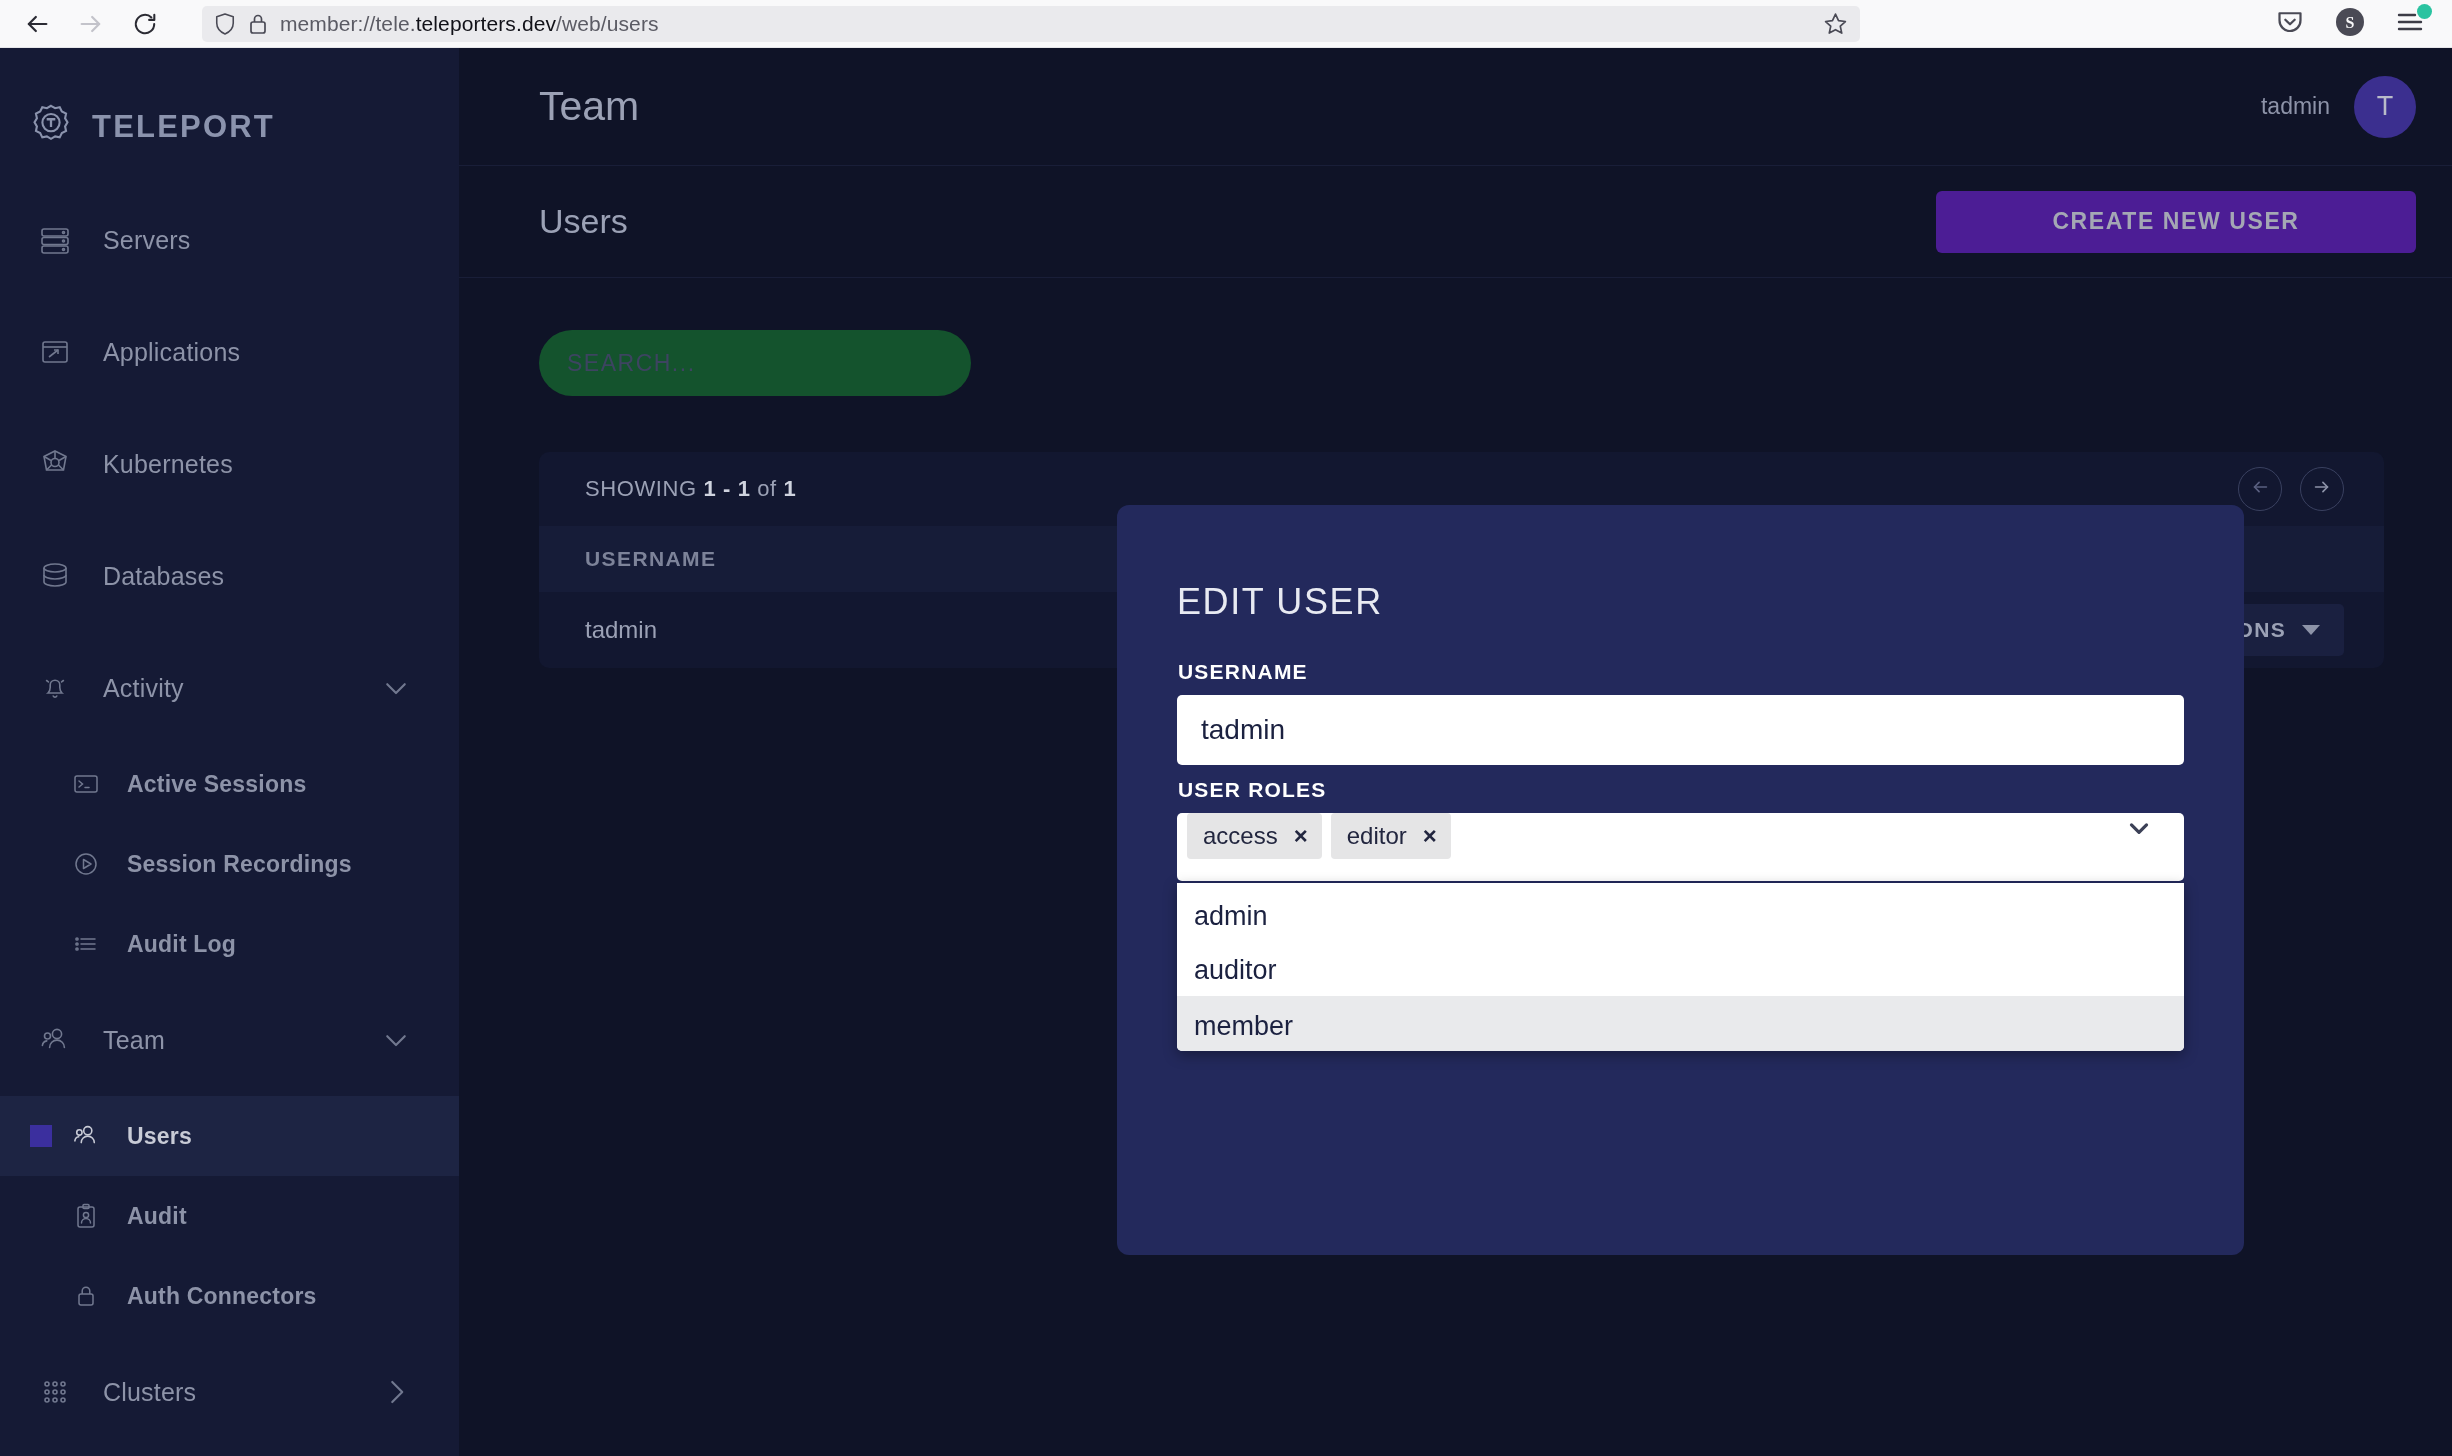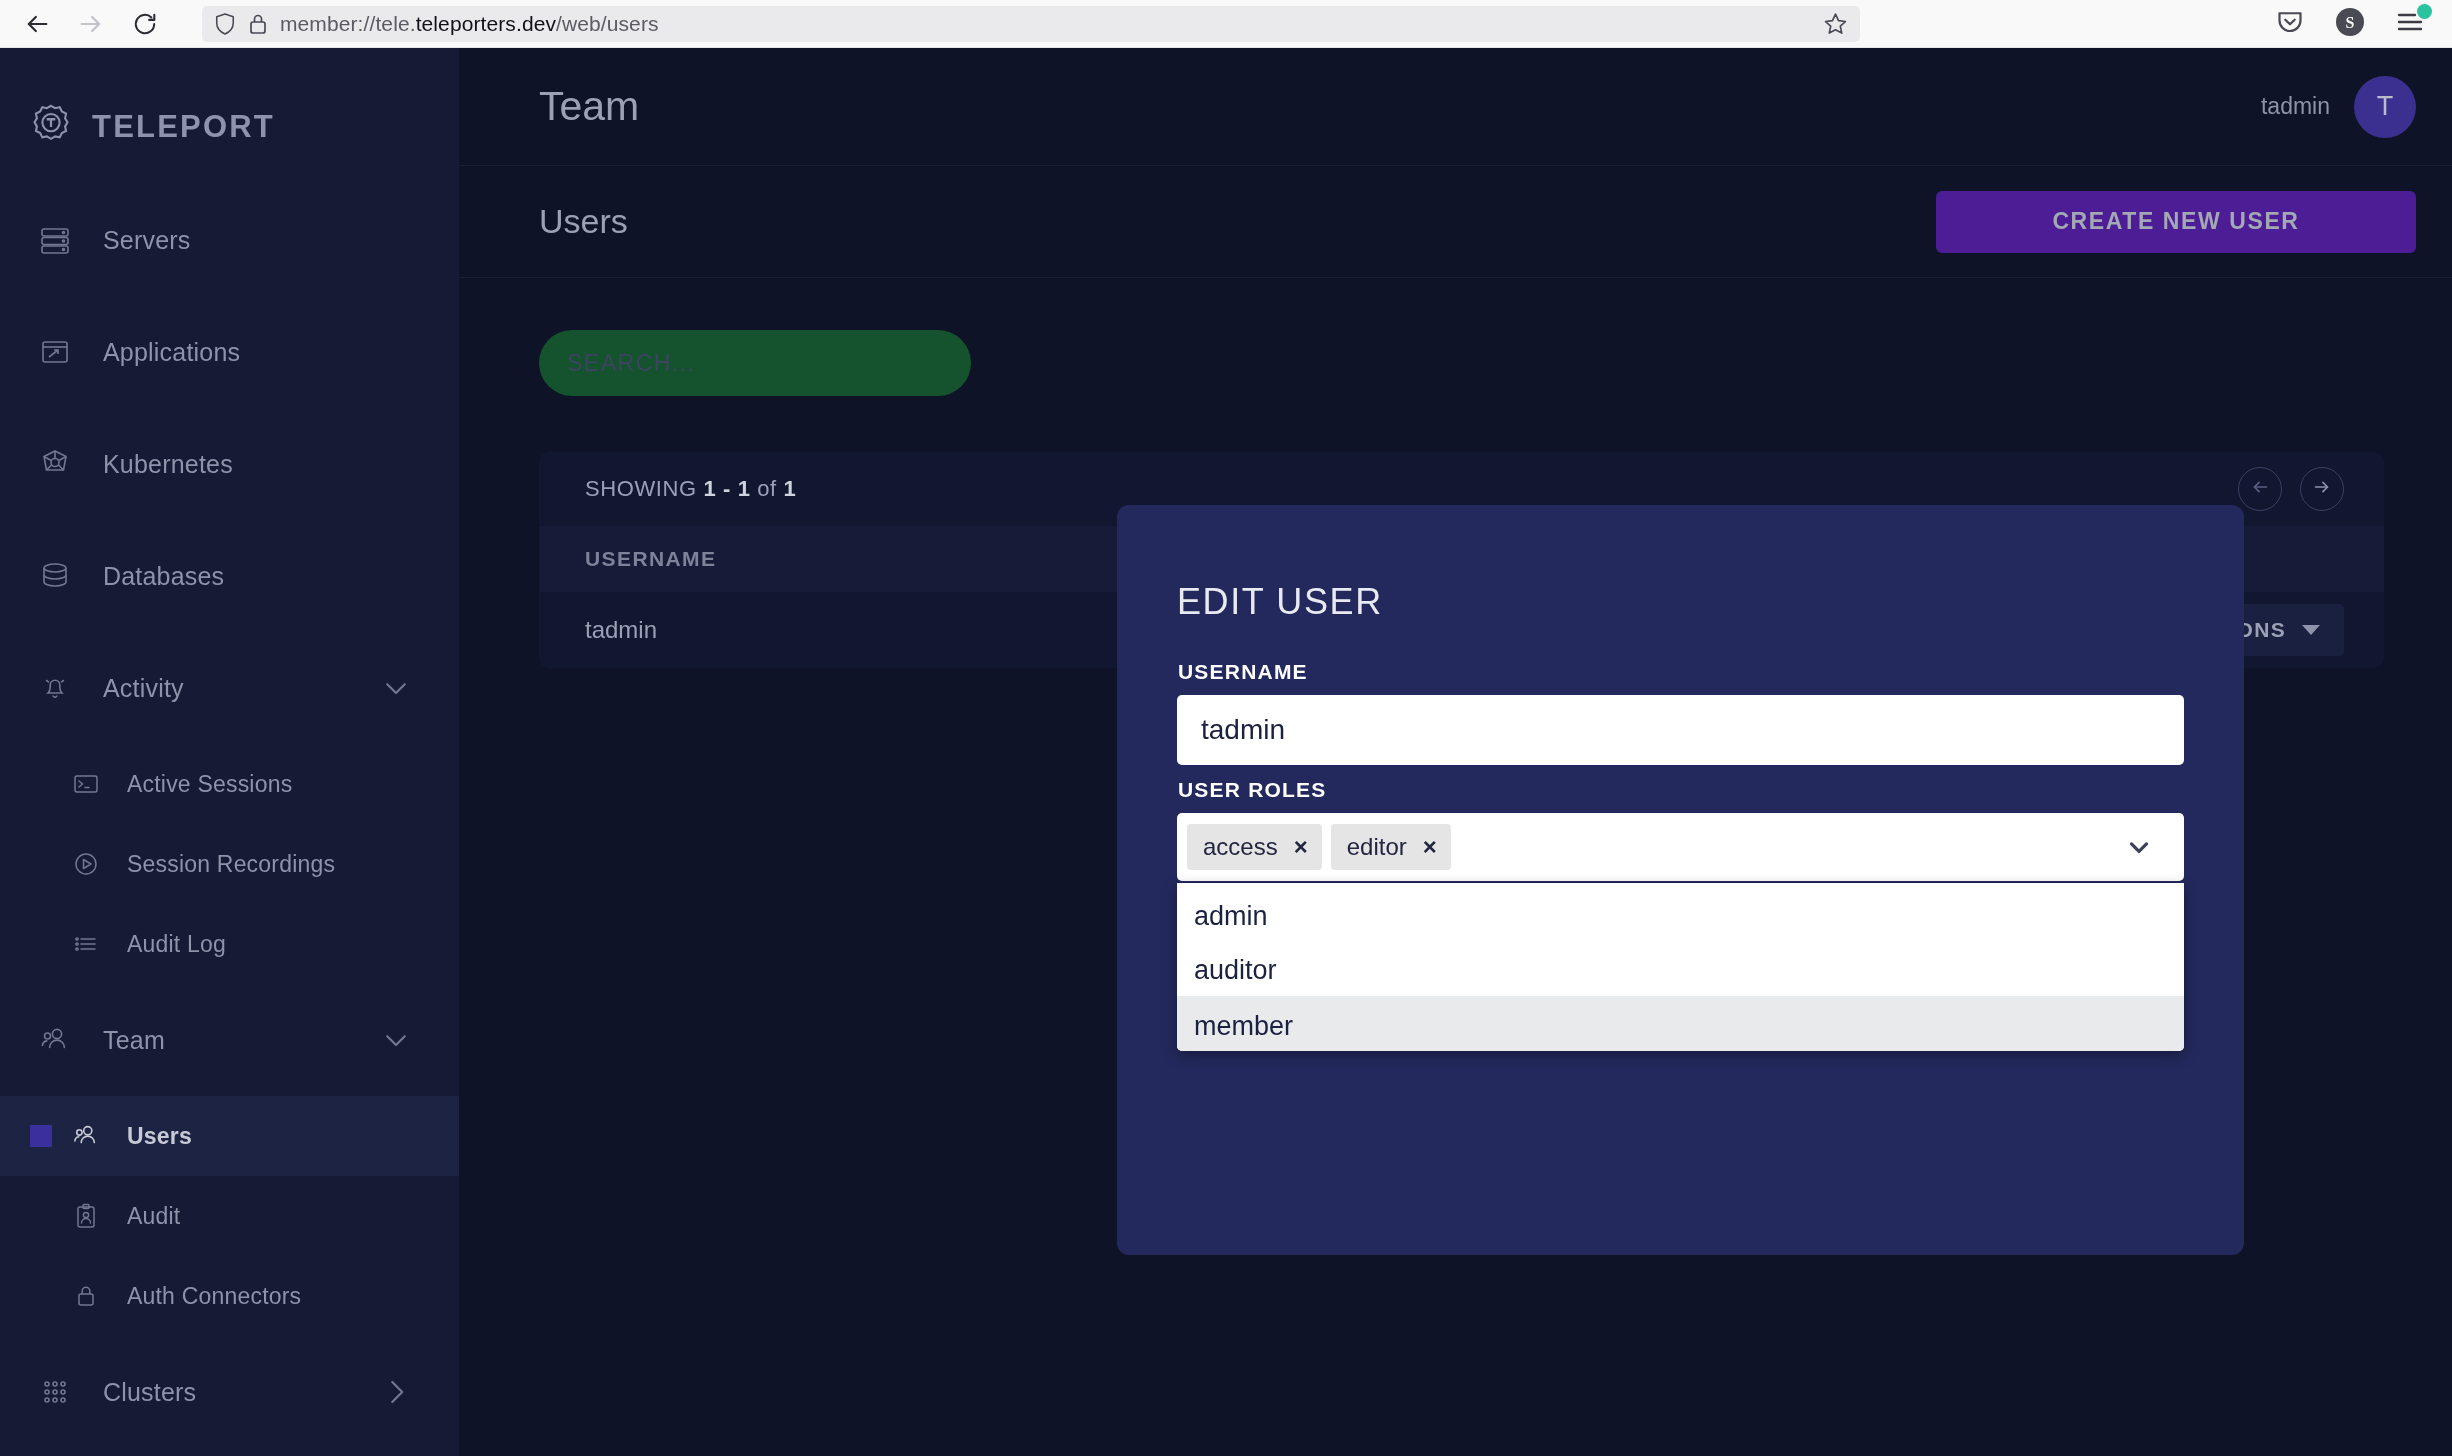--- a/index.html
+++ b/index.html
@@ -66,21 +66,21 @@
   .nav-item {
     display: flex; align-items: center;
     height: 112px; padding-left: 27px;
     position: relative;
   }
   .nav-item .ico { width: 56px; display: flex; align-items: center; justify-content: center; }
   .nav-item .lbl { font-size: 25px; color: #8d93a8; margin-left: 20px; letter-spacing: .2px; }
   .nav-item .chev { margin-left: auto; margin-right: 48px; display: flex; }
   .nav-sub { padding-left: 63px; height: 80px; }
   .nav-sub .ico { width: 46px; }
-  .nav-sub .lbl { font-size: 23px; margin-left: 18px; }
+  .nav-sub .lbl { font-size: 23px; margin-left: 18px; font-weight: bold; }
   .nav-item.active { background: #1d2443; }
   .nav-item.active .lbl { color: #c8cbd6; font-weight: 700; }
   .active-marker {
     position: absolute; left: 30px; top: 50%; transform: translateY(-50%);
     width: 22px; height: 22px; background: #3b2f9e;
   }
 
   
   .main { position: absolute; left: 459px; top: 0; width: 1993px; height: 1408px; background: #0f1327; }
   .topbar {
@@ -183,21 +183,21 @@
     position: absolute; left: 60px; top: 190px;
     width: 1007px; height: 70px;
     background: #ffffff; border: none; border-radius: 5px;
     font-size: 28px; color: #1b2140; padding: 0 24px;
     font-family: "Liberation Sans", sans-serif;
   }
   .select-control {
     position: absolute; left: 60px; top: 308px;
     width: 1007px; height: 68px;
     background: #ffffff; border-radius: 5px;
-    display: flex; align-items: center; padding: 0 10px;
+    display: flex; align-items: flex-start; padding: 0 10px;
   }
   .tag {
     height: 46px; background: #e5e5e6; border-radius: 4px;
     display: flex; align-items: center; gap: 16px;
     padding: 0 14px 0 16px; margin-right: 9px;
   }
   .tag .tg-lbl { font-size: 24px; color: #22263f; }
   .tag .tg-x { font-size: 24px; color: #22263f; font-weight: 700; line-height: 1; }
   .select-chevron { margin-left: auto; margin-right: 20px; display: flex; }
   .menu {

